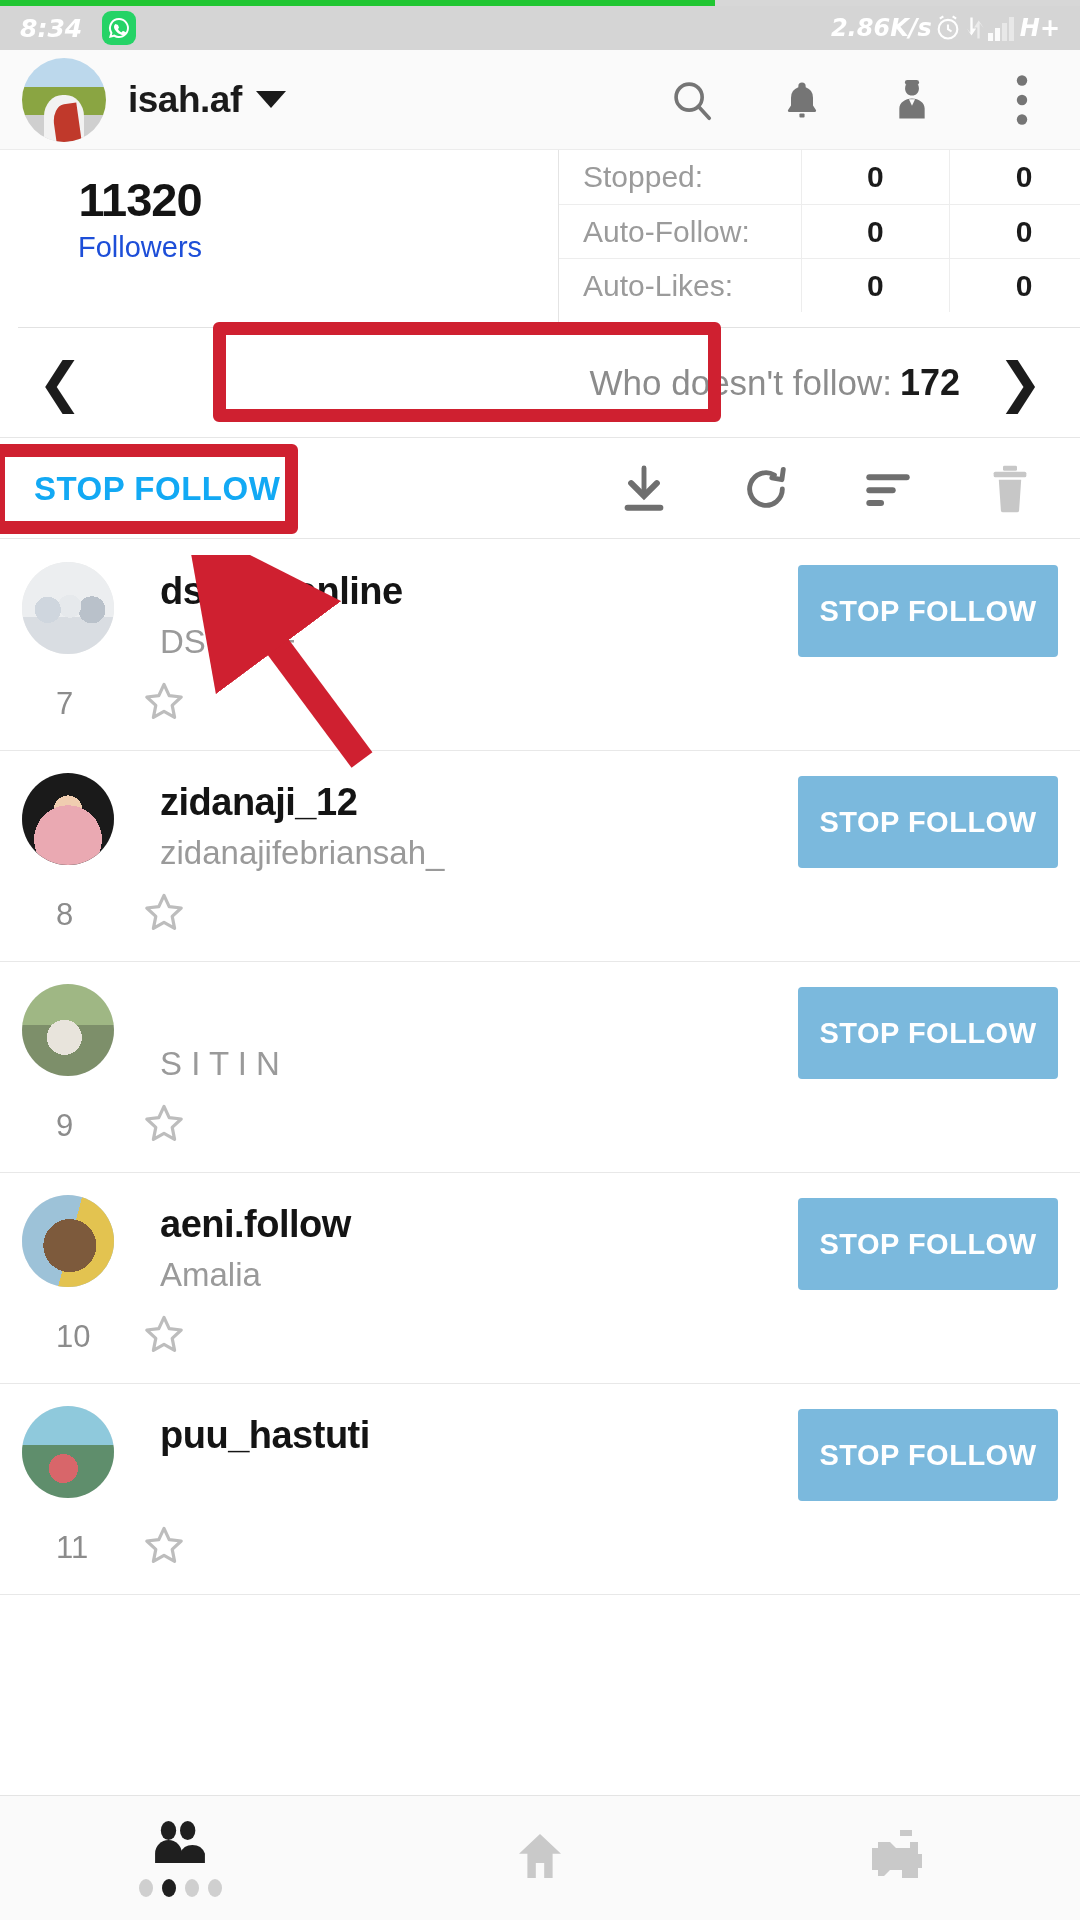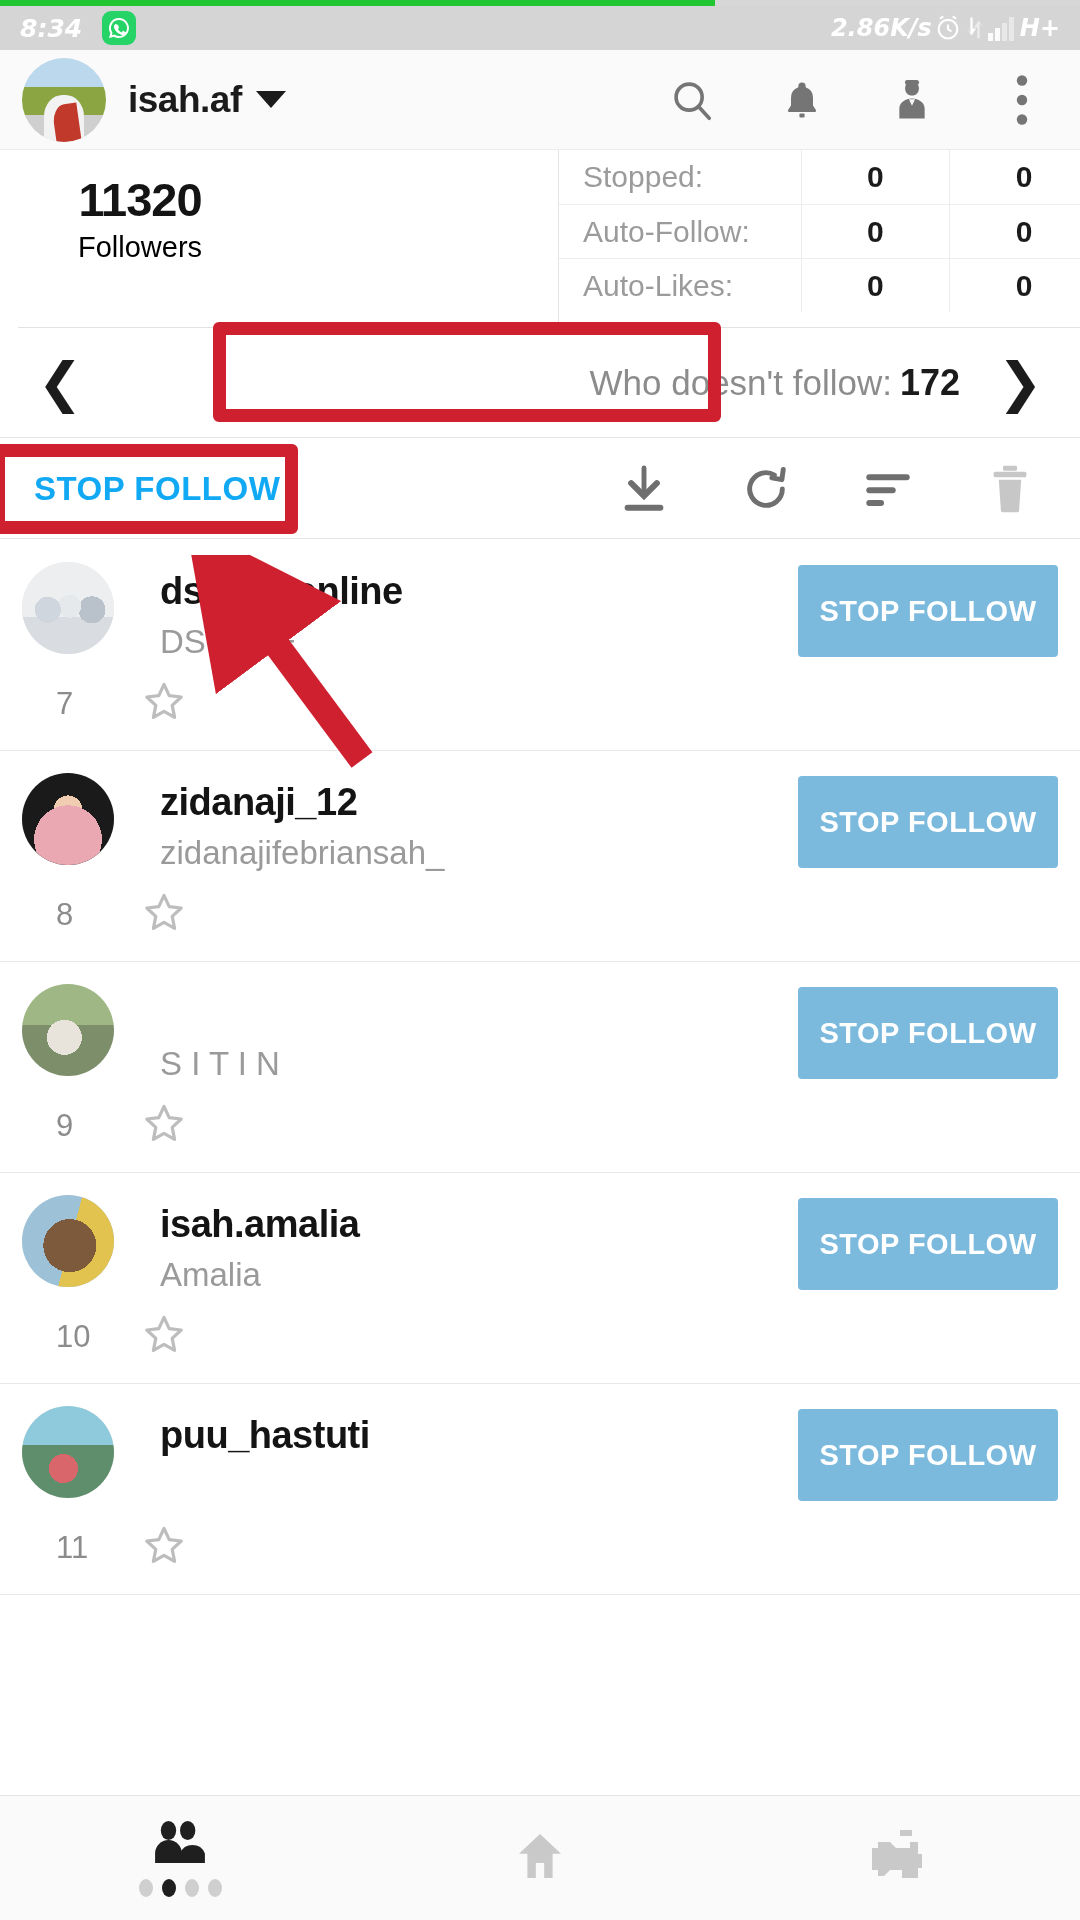--- a/index.html
+++ b/index.html
@@ -70,21 +70,21 @@
 
   
   #stats-strip {
     position:absolute; top:150px; left:18px; width:1080px; height:178px;
     background:#ffffff; border-bottom:1px solid #e2e2e2;
     display:flex;
   }
   #counters { width:540px; display:flex; padding:22px 0 0 60px; gap:68px; }
   .counter { text-align:center; }
   .counter .num { font-size:47px; font-weight:bold; color:#141414; letter-spacing:-1px; }
-  .counter .lbl { font-size:29px; color:#000000; margin-top:4px; }
+  .counter .lbl { font-size:29px; color:#1d4ed8; margin-top:4px; }
 
   #stats-table {
     width:540px; display:flex; flex-direction:column;
     border-left:1px solid #e4e4e4;
   }
   .st-row { display:flex; height:54px; align-items:center; }
   .st-row.head { background:#f3f3f3; height:52px; }
   .st-row + .st-row { border-top:1px solid #ededed; }
   .st-c0 { width:242px; padding-left:24px; font-size:30px; color:#9b9b9b; }
   .st-c1, .st-c2 {
@@ -365,21 +365,21 @@
           <path d="M12 3.2l2.6 5.6 6 .7-4.5 4.2 1.2 6-5.3-3-5.3 3 1.2-6L3.4 9.5l6-.7z"></path>
         </svg>
     </div>
   </div>
 
   <div class="user-row">
     <div class="ur-avatar">
       <div class="ph" style="background:linear-gradient(#9dc2d8 0 100%)"></div>
       <div class="ph" style="background:radial-gradient(circle at 52% 55%,#7d5a3c 0 38%,transparent 38%),linear-gradient(105deg,transparent 52%,#e3c350 52%)"></div>
     </div>
-    <div class="ur-name">isah.amalia</div>
+    <div class="ur-name">aeni.follow</div>
     <div class="ur-sub">Amalia</div>
     <button class="ur-btn">STOP FOLLOW</button>
     <div class="ur-index">10</div>
     <div class="ur-star">
       <svg width="48" height="48" viewBox="0 0 24 24" fill="none" stroke="#bdbdbd" stroke-width="1.6" stroke-linejoin="round">
           <path d="M12 3.2l2.6 5.6 6 .7-4.5 4.2 1.2 6-5.3-3-5.3 3 1.2-6L3.4 9.5l6-.7z"></path>
         </svg>
     </div>
   </div>
 

